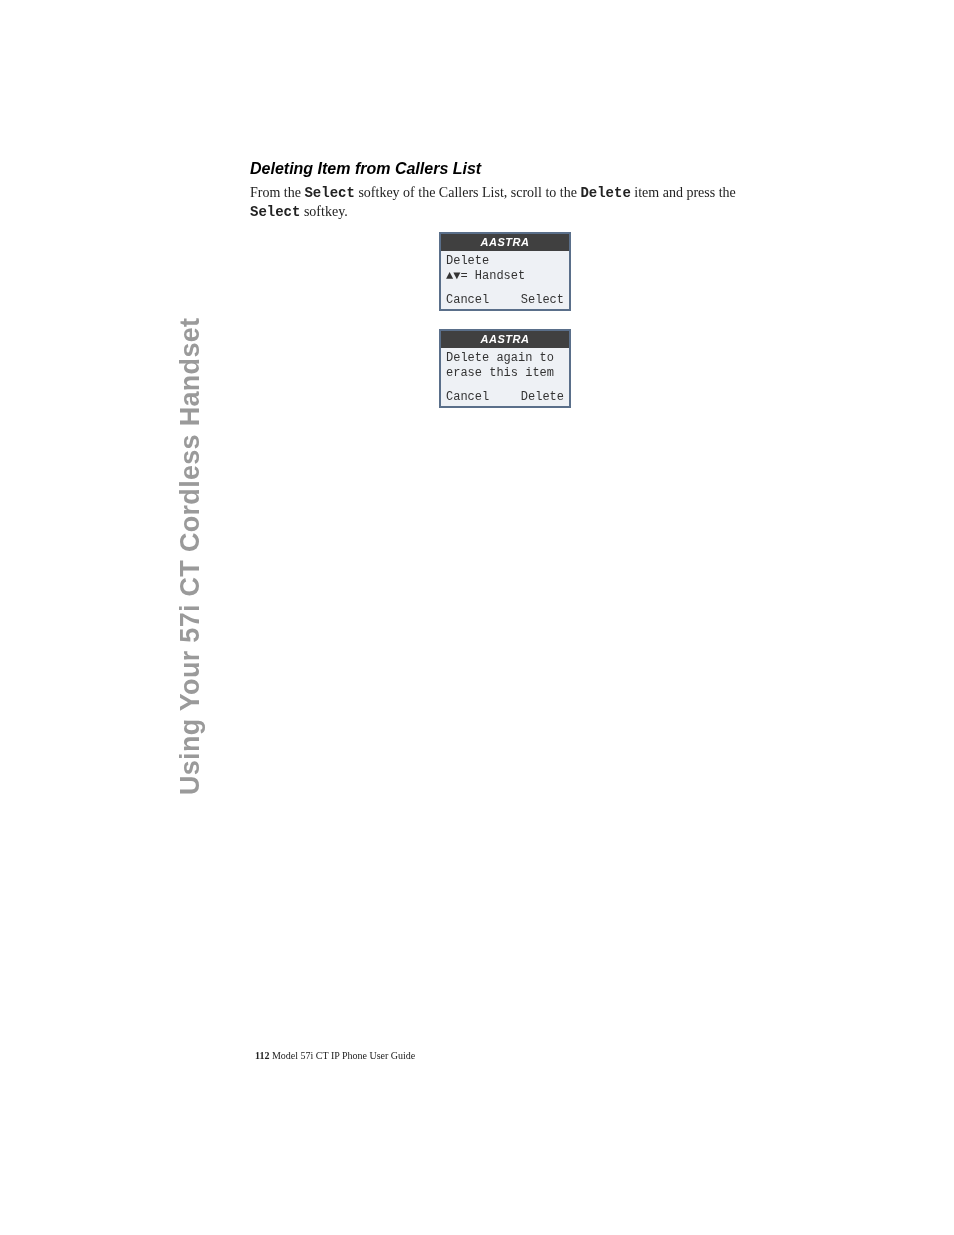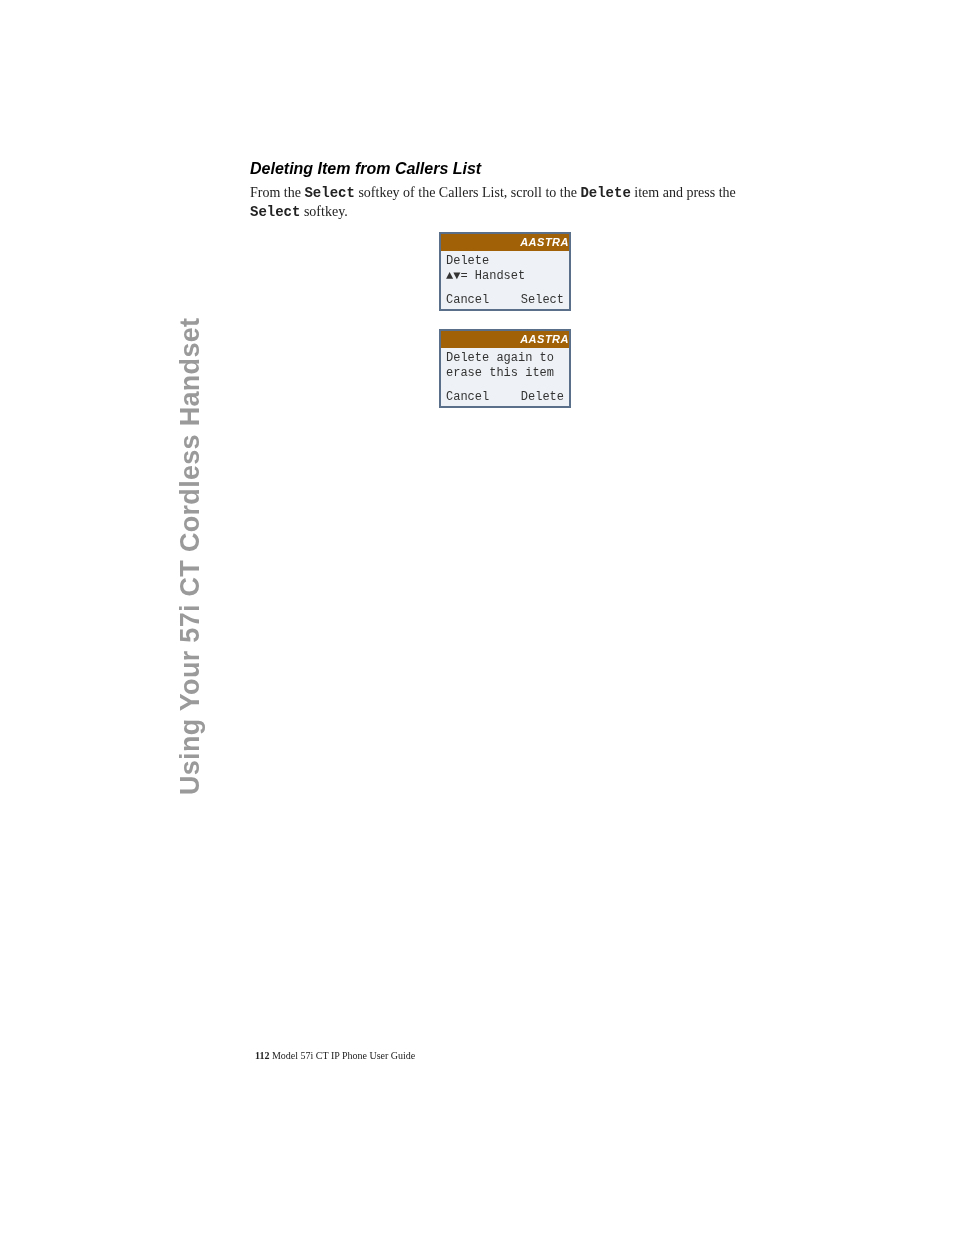--- a/index.html
+++ b/index.html
@@ -64,28 +64,28 @@
   }
   .phone-screen {
     width: 128px;
     border: 2px solid #5a6f8a;
     background: #eef1f5;
     font-family: "Courier New", Courier, monospace;
     font-size: 12px;
     color: #333;
   }
   .phone-header {
-    background: #a16207;
+    background: #404040;
     color: #fff;
     font-family: Arial, sans-serif;
     font-weight: 700;
     font-style: italic;
     font-size: 11px;
     letter-spacing: 0.5px;
-    text-align: right;
+    text-align: center;
     padding: 2px 0 3px 0;
   }
   .phone-body {
     padding: 3px 5px 2px 5px;
     min-height: 58px;
     box-sizing: border-box;
     display: flex;
     flex-direction: column;
     justify-content: space-between;
   }

